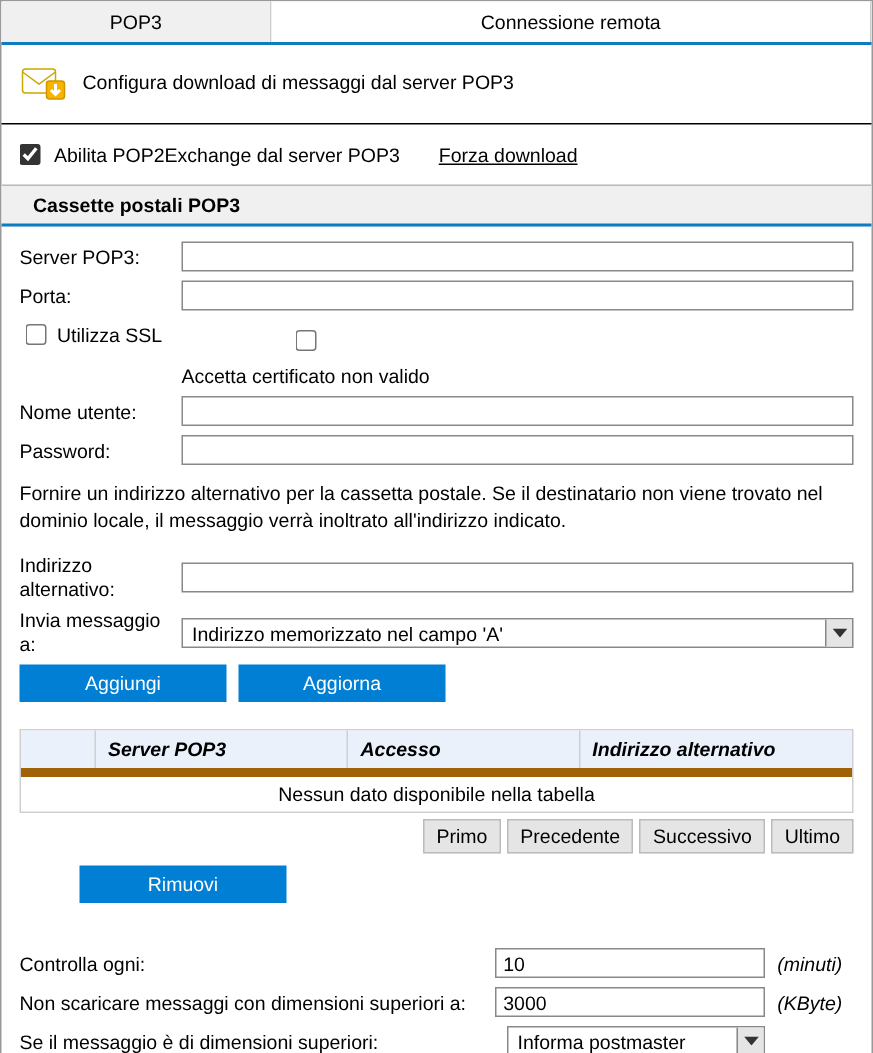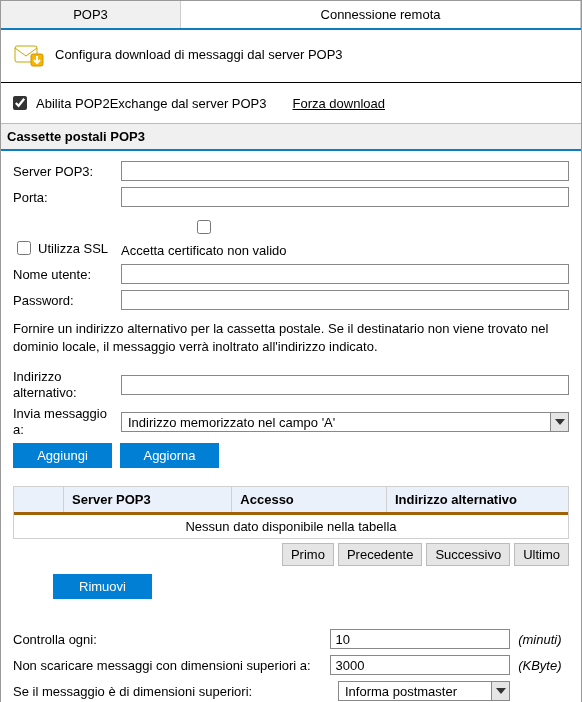--- a/index.html
+++ b/index.html
@@ -59,21 +59,21 @@
   .enable-row .link {
     margin-left: 20px;
     text-decoration: underline;
     color: #000;
     cursor: pointer;
   }
   .section-header {
     background: #f0f0f0;
     border-top: 1px solid #bbb;
     border-bottom: 2px solid #0d7cc1;
-    padding: 5px 6px;
+    padding: 5px 21px;
     font-weight: bold;
     font-size: 13px;
   }
   .form-area {
     padding: 10px 12px;
   }
   .form-row {
     display: flex;
     align-items: center;
     margin-bottom: 6px;
@@ -87,21 +87,21 @@
   }
   .form-row input[type="text"], .form-row input[type="password"] {
     width: 100%;
     height: 20px;
     border: 1px solid #888;
     padding: 1px 4px;
     font-size: 13px;
   }
   .ssl-row {
     display: flex;
-    align-items: flex-end;
+    align-items: flex-start;
     margin-bottom: 6px;
   }
   .ssl-left {
     width: 108px;
     display: flex;
     flex-direction: column;
     gap: 0;
   }
   .ssl-left .cb-line {
     display: flex;
@@ -147,32 +147,33 @@
     display: flex;
     gap: 8px;
     margin-top: 4px;
     margin-bottom: 18px;
   }
   .btn-blue {
     background: #007fd4;
     color: #fff;
     border: none;
     padding: 5px 0;
-    width: 99px;
+    width: 138px;
     font-size: 13px;
     cursor: pointer;
     text-align: center;
   }
   .table {
     border: 1px solid #d0d0d0;
   }
   .table-header {
     display: flex;
     background: #eaf1fb;
-    border-bottom: 3px solid #a16207;
+    border-bottom: 6px solid #a16207;
+    font-style: italic;
   }
   .table-header .th {
     padding: 5px 8px;
     font-weight: bold;
     border-right: 1px solid #d0d0d0;
   }
   .table-header .th:last-child { border-right: none; }
   .th0 { width: 50px; }
   .th1 { flex: 1.1; }
   .th2 { flex: 1; }

